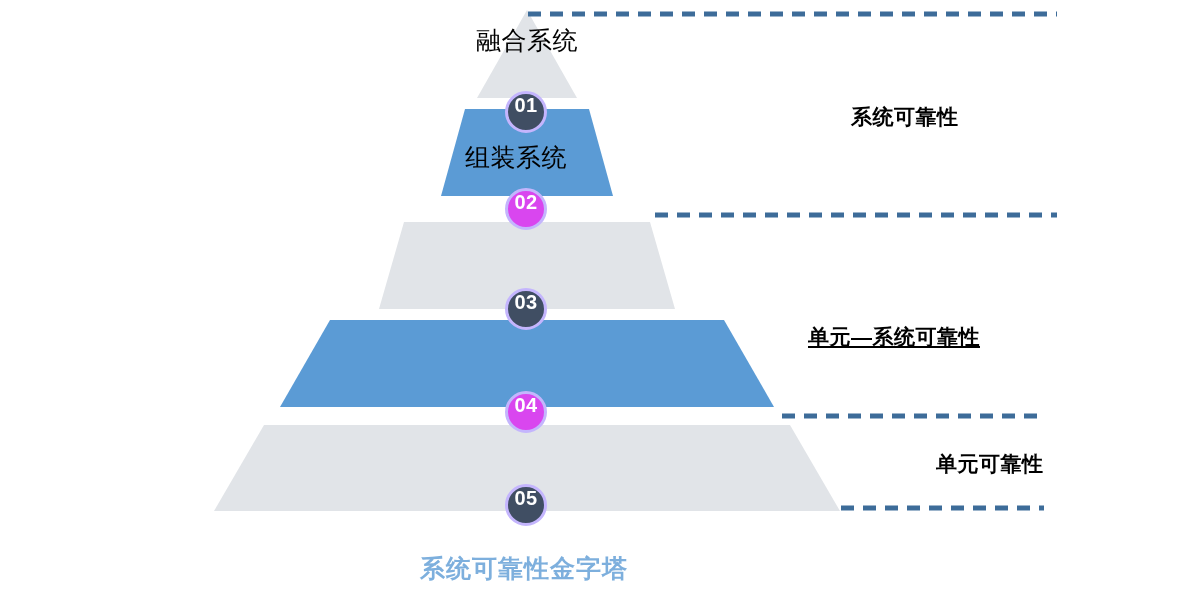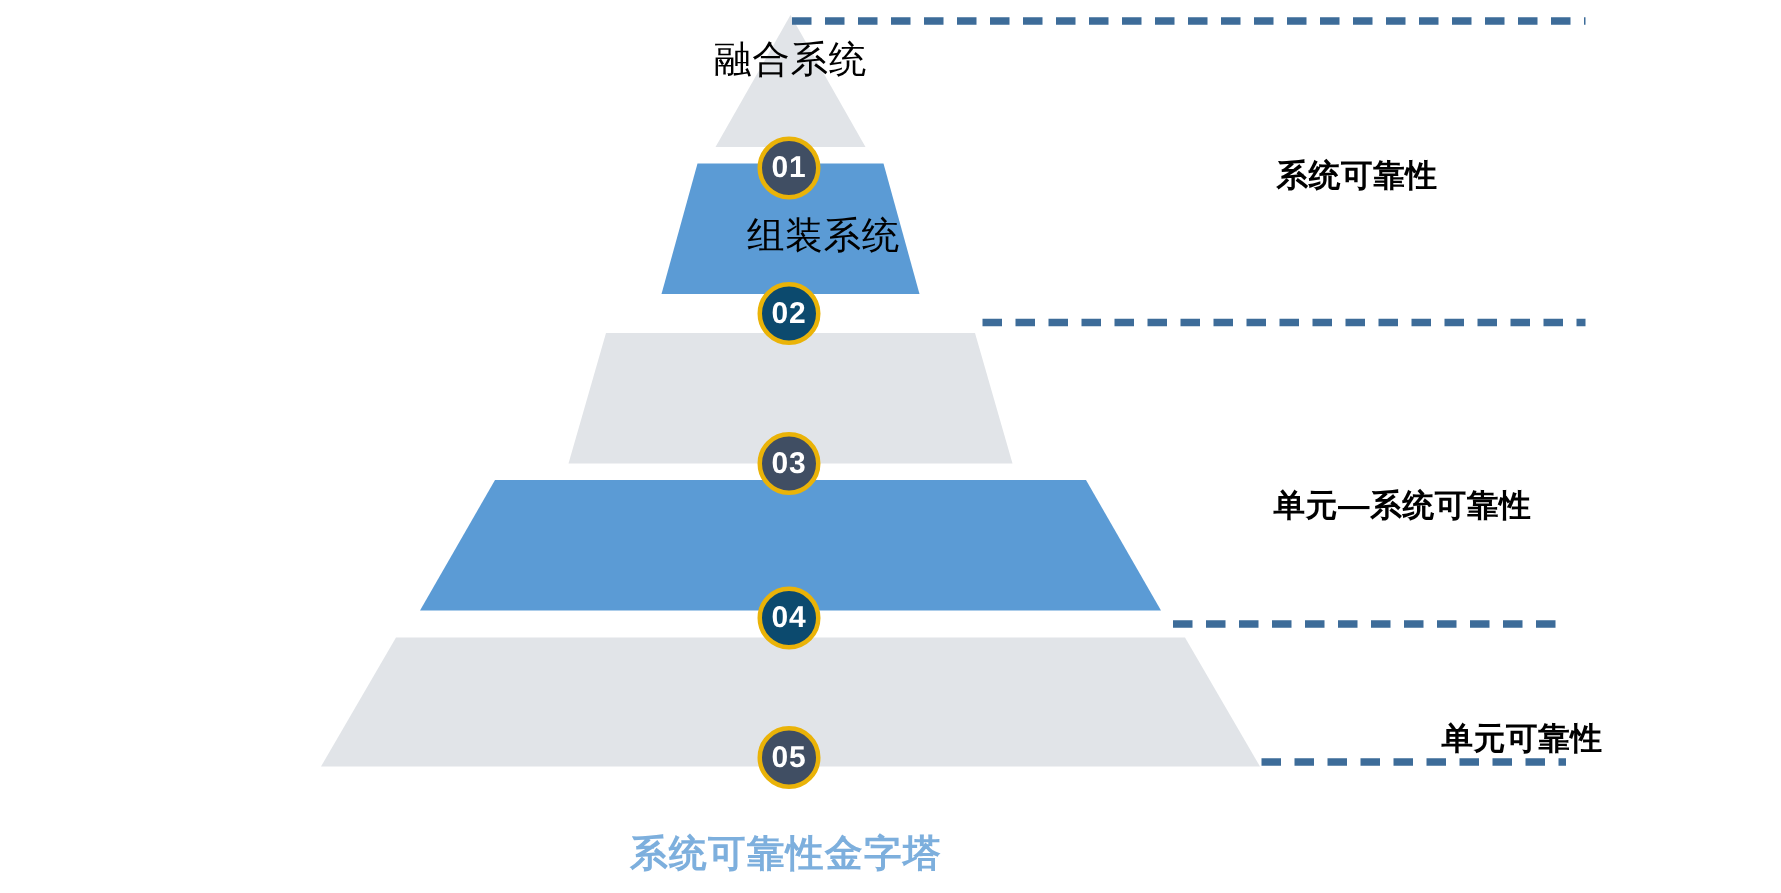--- a/index.html
+++ b/index.html
@@ -34,32 +34,32 @@
     line-height: 31px;
     letter-spacing: 0.5px;
     white-space: pre-line;
     font-weight: 400;
   }
   .badge {
     position: absolute;
     width: 42px;
     height: 42px;
     border-radius: 50%;
-    border: 3px solid #eab308;
+    border: 3px solid #c4b5fd;
     box-sizing: border-box;
     color: #ffffff;
     font-size: 20px;
     font-weight: bold;
     display: flex;
-    align-items: center;
+    align-items: flex-start;
     justify-content: center;
     letter-spacing: 0.5px;
   }
   .badge.dark { background: #404e63; }
-  .badge.blue { background: #0c4a6e; }
+  .badge.blue { background: #d946ef; }
 
   .side-label {
     position: absolute;
     font-size: 21px;
     font-weight: bold;
     color: #000000;
     letter-spacing: 0.5px;
     white-space: nowrap;
   }
   .caption {
@@ -88,37 +88,37 @@
 
     <polygon points="264,425 790,425 840,511 214,511" fill="#e1e4e8"></polygon>
 
     <line x1="528" y1="14" x2="1057" y2="14" stroke="#3d6c99" stroke-width="5" stroke-dasharray="13 9"></line>
     <line x1="655" y1="215" x2="1057" y2="215" stroke="#3d6c99" stroke-width="5" stroke-dasharray="13 9"></line>
     <line x1="782" y1="416" x2="1042" y2="416" stroke="#3d6c99" stroke-width="5" stroke-dasharray="13 9"></line>
     <line x1="841" y1="508" x2="1044" y2="508" stroke="#3d6c99" stroke-width="5" stroke-dasharray="13 9"></line>
   </svg>
 
   <div class="tier-label" style="left:447px; top:25px; width:160px;">融合系统</div>
-  <div class="tier-label" style="left:449px; top:142px; width:200px;">组装系统</div>
+  <div class="tier-label" style="left:416px; top:142px; width:200px;">组装系统</div>
 
   <div class="badge dark" style="left:505px; top:91px;">
     <span>01</span>
   </div>
   <div class="badge blue" style="left:505px; top:188px;">
     <span>02</span>
   </div>
   <div class="badge dark" style="left:505px; top:288px;">
     <span>03</span>
   </div>
   <div class="badge blue" style="left:505px; top:391px;">
     <span>04</span>
   </div>
   <div class="badge dark" style="left:505px; top:484px;">
     <span>05</span>
   </div>
 
   <div class="side-label" style="left:831px; top:103px;margin-left:20px;">系统可靠性</div>
-  <div class="side-label" style="left:849px; top:323px;">单元—系统可靠性</div>
-  <div class="side-label" style="left:961px; top:450px;margin-top:28px;">单元可靠性</div>
+  <div class="side-label" style="left:808px; top:323px;text-decoration:underline;">单元—系统可靠性</div>
+  <div class="side-label" style="left:936px; top:450px;">单元可靠性</div>
 
   <div class="caption" style="left:420px; top:552px;">系统可靠性金字塔</div>
 
 </div>
 
 </body></html>

